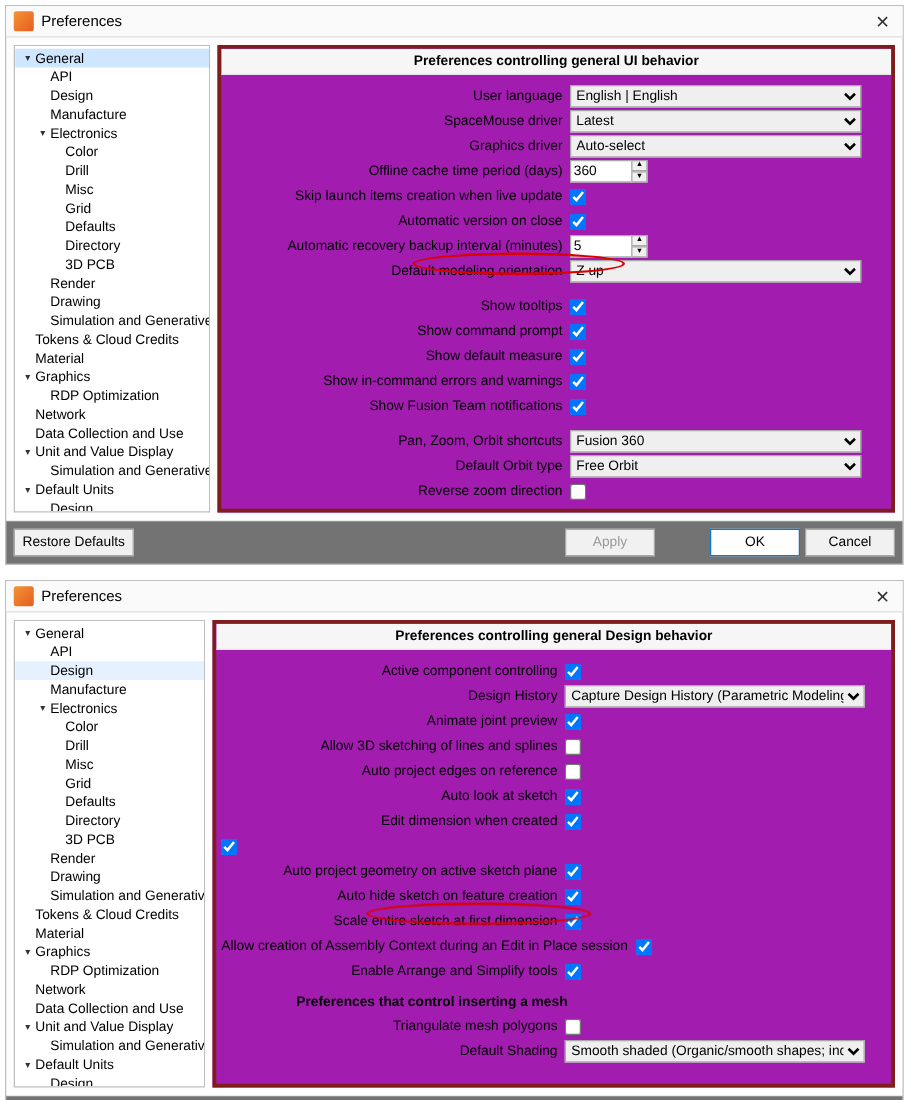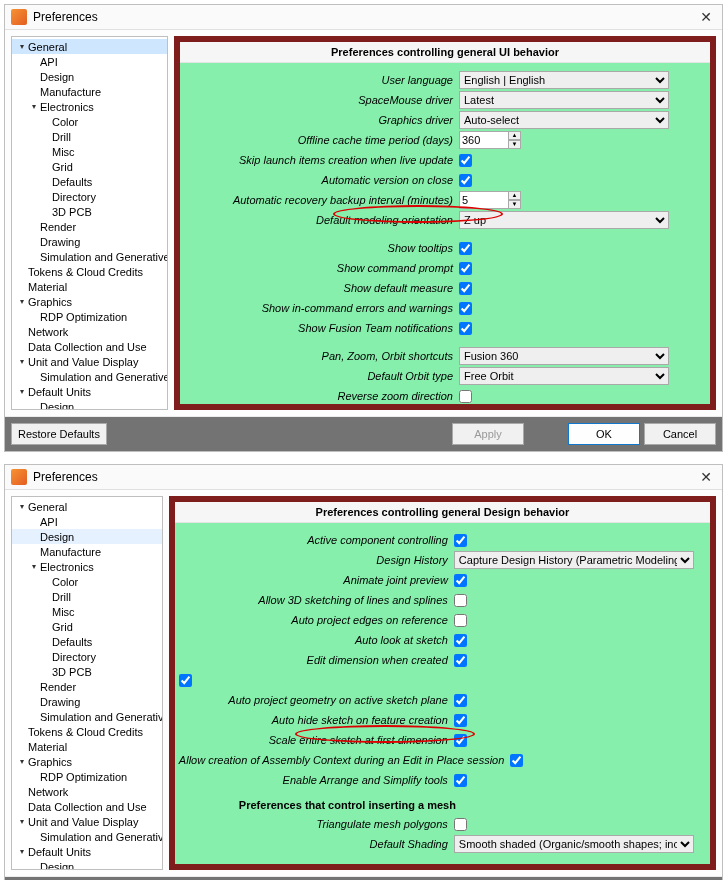--- a/index.html
+++ b/index.html
@@ -62,22 +62,22 @@
 .tree-item .expander {
   width: 12px;
   text-align: center;
   font-size: 8px;
   color: #333;
 }
 .tree-item.selected { background: #cfe6ff; }
 .tree-item.highlight { background: #e5f1ff; }
 .pane {
   flex: 1 1 auto;
-  border: 6px solid #7f1d1d;
-  background: #86efac;
+  border: 3px solid #7f1d1d;
+  background: #a21caf;
   position: relative;
   overflow: hidden;
 }
 .pane-header {
   text-align: center;
   font-weight: bold;
   padding: 4px 0;
   border-bottom: 1px solid #e4e4e4;
   background: #f6f6f6;
 }
@@ -89,29 +89,28 @@
   display: flex;
   align-items: center;
   height: 18px;
   margin-bottom: 2px;
 }
 .row .lbl {
   flex: 0 0 275px;
   text-align: right;
   padding-right: 6px;
   white-space: nowrap;
-  font-style: italic;
 }
 .row .ctrl {
   flex: 0 0 210px;
   display: flex;
   align-items: center;
 }
 select.long {
-  width: 210px;
+  width: 233px;
   height: 18px;
   font-size: 11px;
   border: 1px solid #a9a9a9;
   background: #efefef;
 }
 input.spin {
   width: 50px;
   height: 18px;
   font-size: 11px;
   border: 1px solid #a9a9a9;

